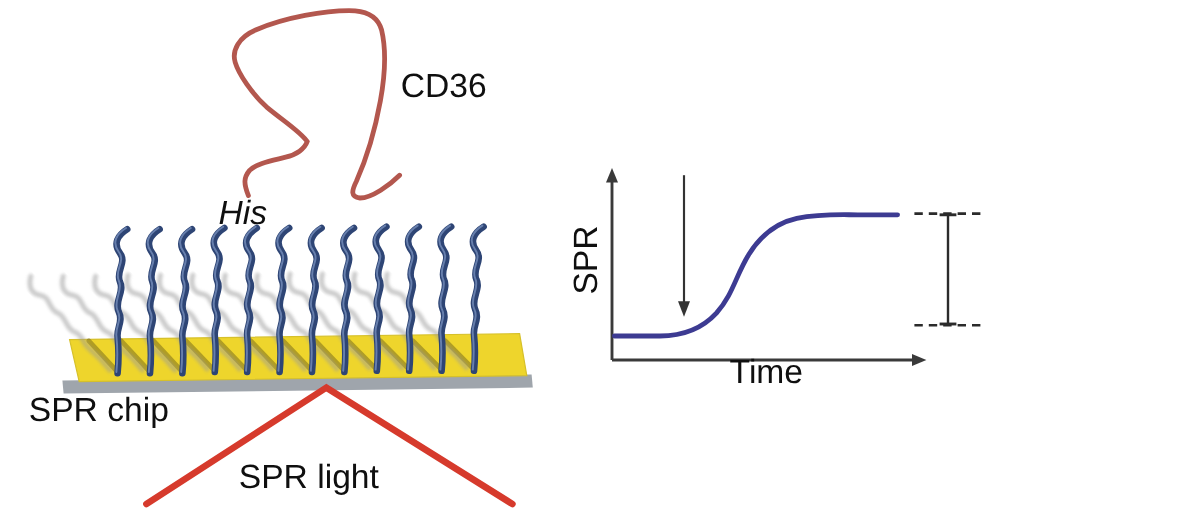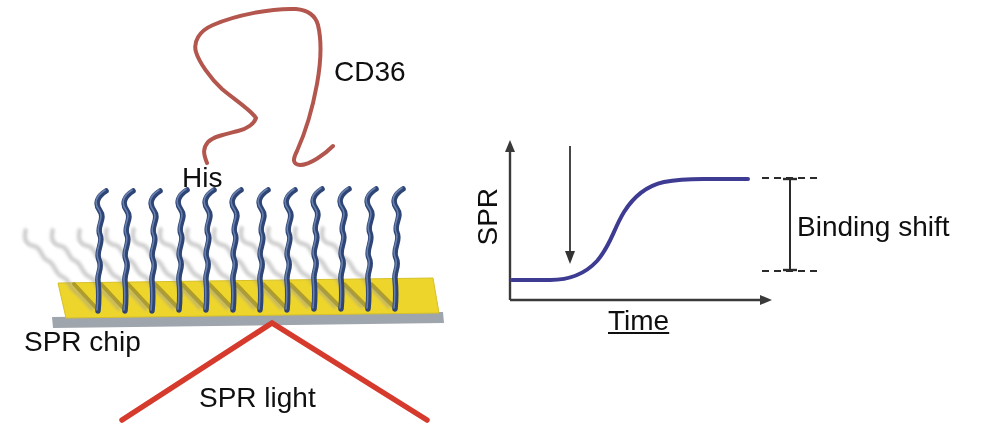--- a/index.html
+++ b/index.html
@@ -162,25 +162,24 @@
         <line class="dash" x1="762" y1="271" x2="818" y2="271"></line>
         <line class="ibeam" x1="790" y1="179" x2="790" y2="270"></line>
         <line class="ibeam-cap" x1="783" y1="179" x2="797" y2="179"></line>
         <line class="ibeam-cap" x1="783" y1="270" x2="797" y2="270"></line>
       </g>
     </g>
   </svg>
 
   <div class="label" style="left:334px; top:57px;">CD36</div>
 
-  <div class="label" style="left:182px; top:163px;">His</div>
+  <div class="label" style="left:182px; top:163px;font-style:italic;">His</div>
 
   <div class="label" style="left:199px; top:383px;">SPR light</div>
 
   <div class="label" style="left:24px; top:327px;">SPR chip</div>
 
 
   <div class="label label--vertical" style="left:459px; top:202px; width:58px;">SPR</div>
 
-  <div class="label" style="left:608px; top:306px;text-decoration:underline;">Time</div>
+  <div class="label" style="left:608px; top:295px;">Time</div>
 
-  <div class="label" style="left:797px; top:212px;">Binding shift</div>
 </div>
 
 </body></html>

